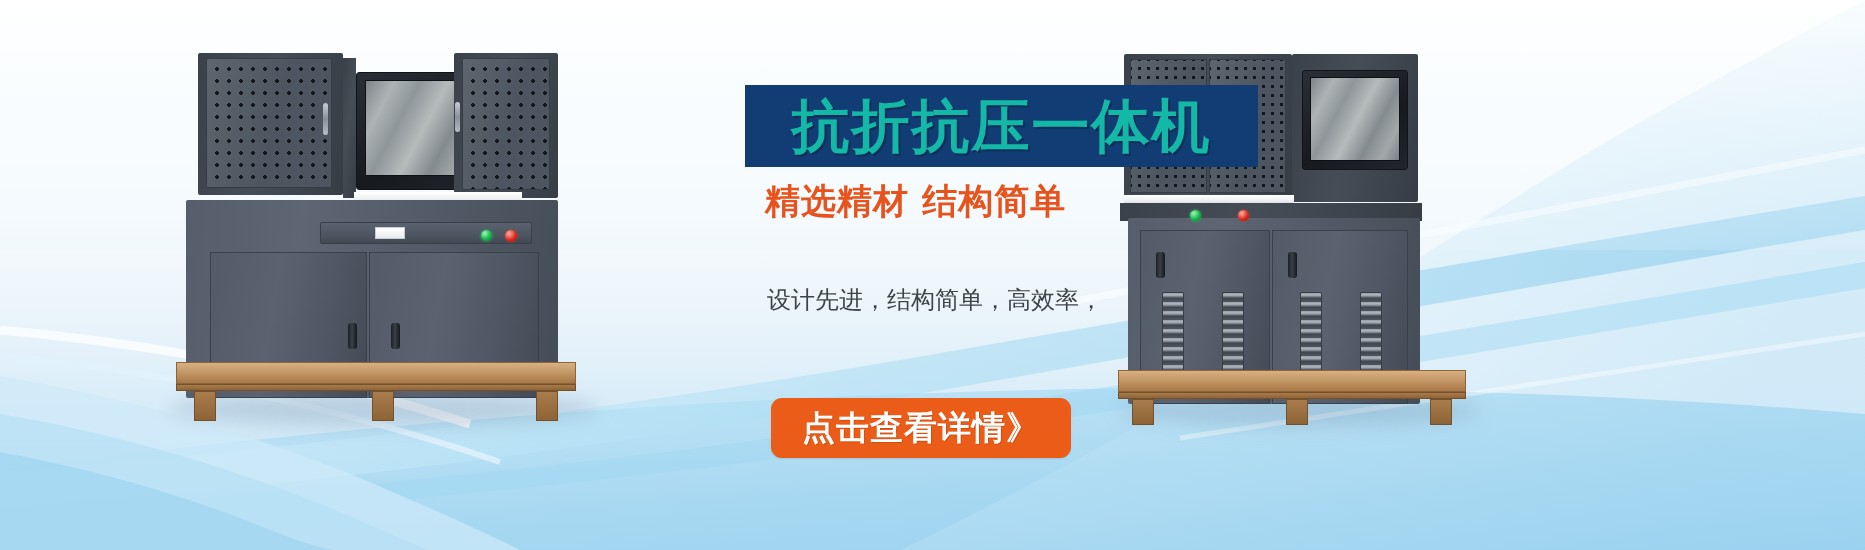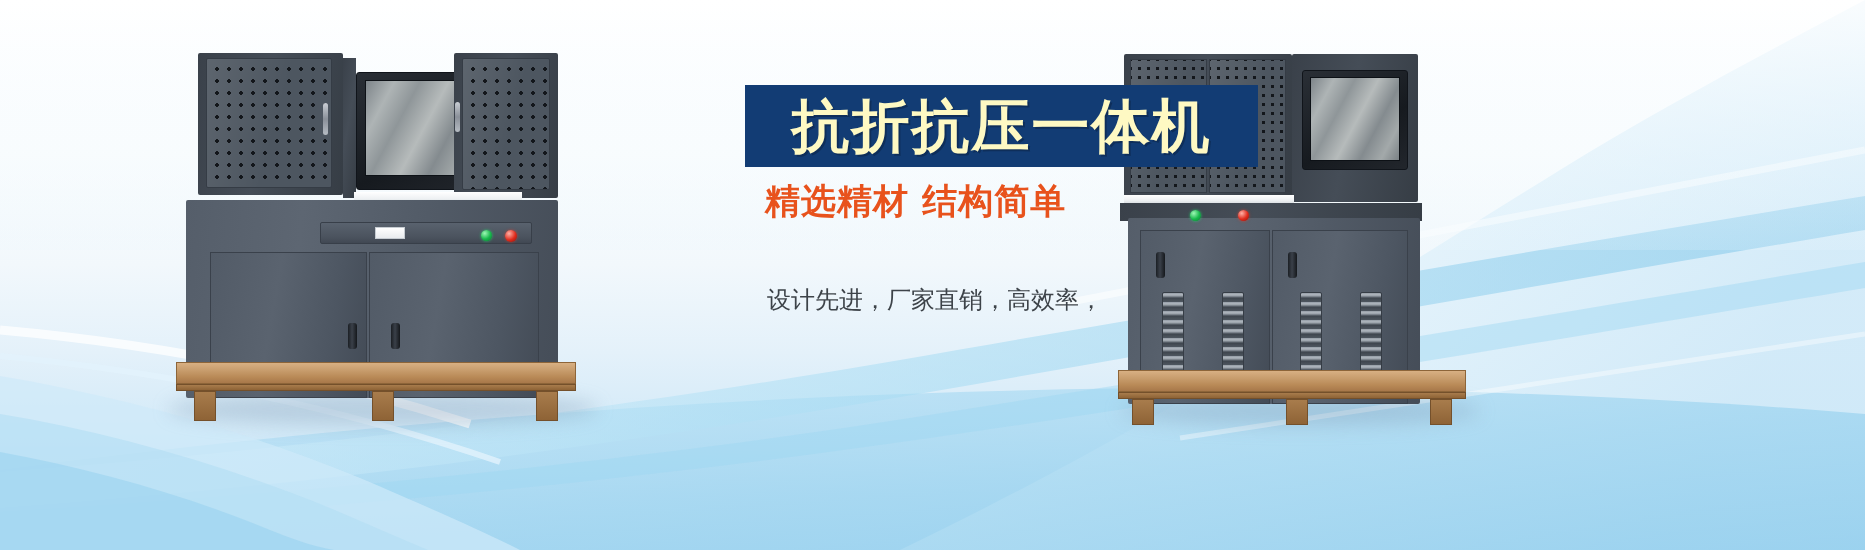--- a/index.html
+++ b/index.html
@@ -32,21 +32,21 @@
   #title-banner {
     position: absolute;
     left: 0; top: 7px;
     width: 513px; height: 82px;
     background: #123c74;
     display: flex; align-items: center; justify-content: center;
   }
   #title-banner .t {
     font-size: 58px;
     font-weight: 700;
-    color: #fef9c3;
+    color: #14b8a6;
     letter-spacing: 2px;
     line-height: 1;
     text-shadow: 2px 2px 0 rgba(0,0,0,0.22);
     white-space: nowrap;
     font-family: "DejaVu Sans", "Liberation Sans", sans-serif;
     text-align: center;
   }
   .line-orange {
     position: absolute;
     left: 20px; top: 100px;
@@ -305,17 +305,20 @@
 
   <div id="copy-block">
 
     <div id="title-banner">
       <span class="t">抗折抗压一体机</span>
     </div>
 
     <div class="line-orange">精选精材 结构简单</div>
 
 
-    <div class="line-small" id="desc-1">设计先进，厂家直销，高效率，</div>
-
+    <div class="line-small" id="desc-1">设计先进，结构简单，高效率，</div>
+
+    <div id="cta-button">
+      <span class="t">点击查看详情》</span>
+    </div>
   </div>
 
 </div>
 
 </body></html>

